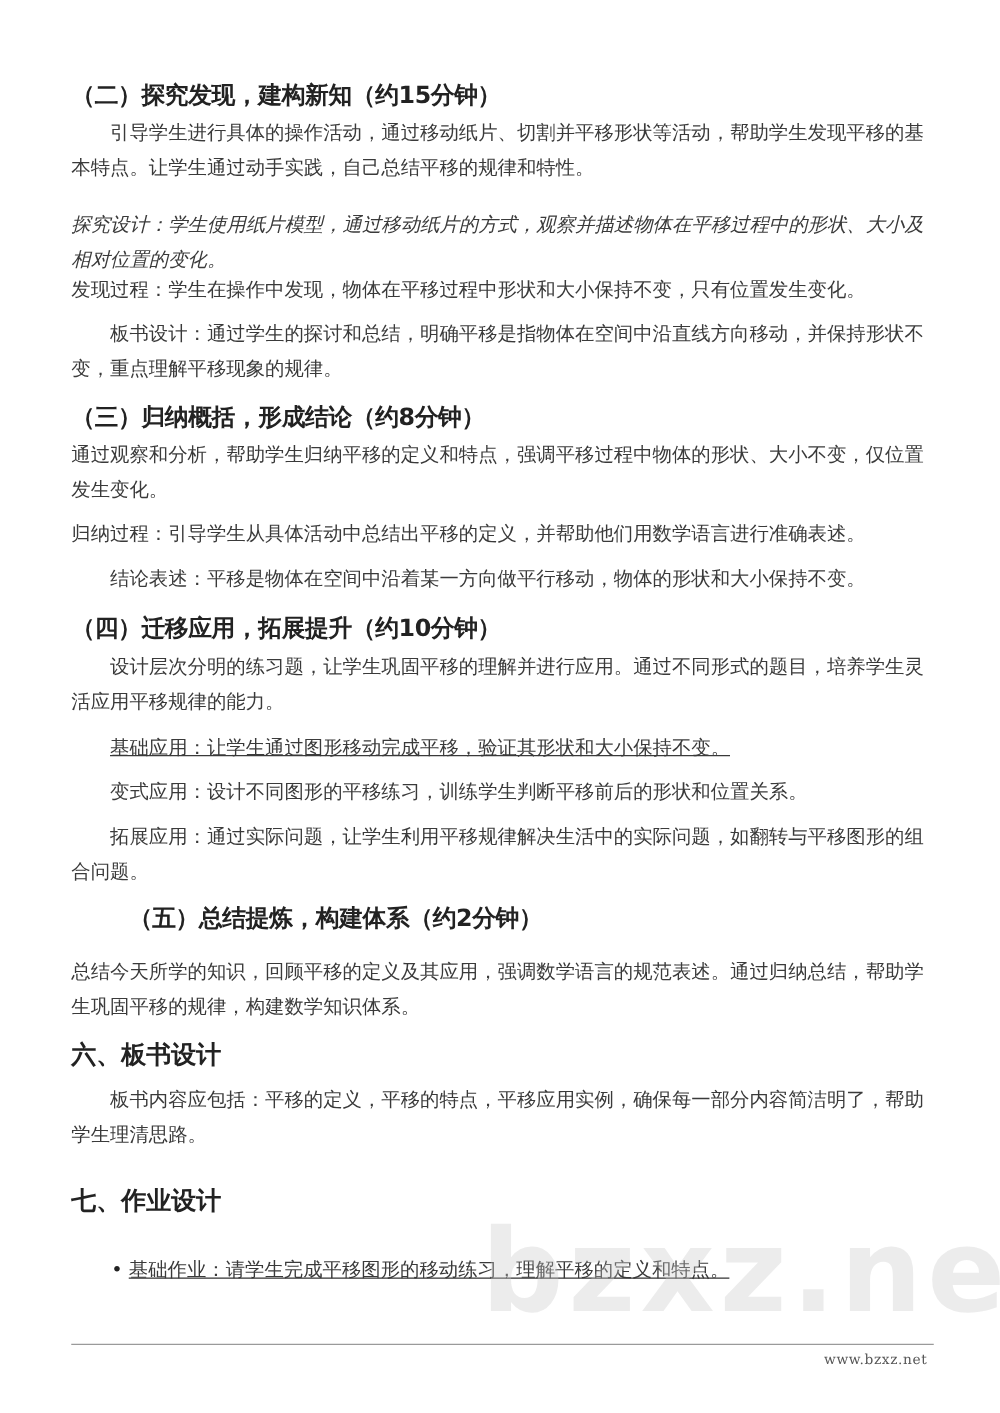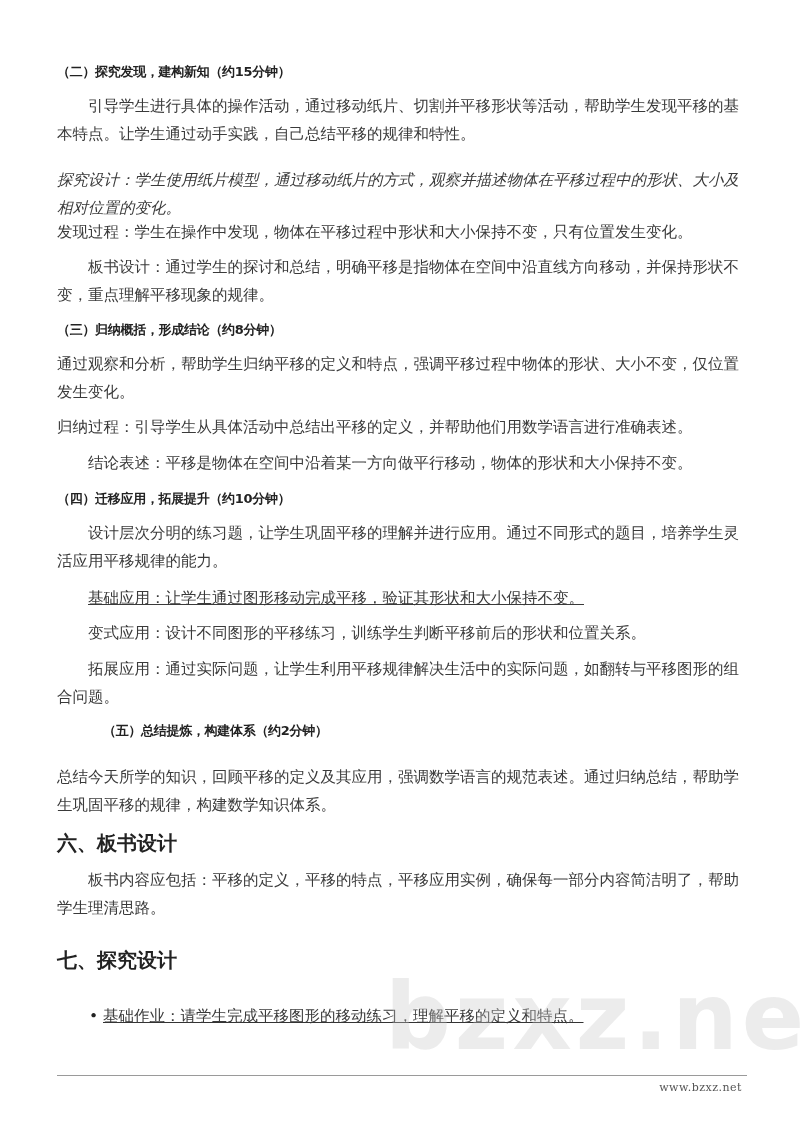--- a/index.html
+++ b/index.html
@@ -4,21 +4,21 @@
   <style>
     html, body { margin: 0; padding: 0; background: #ffffff; }
     body {
       width: 800px; height: 1130px; position: relative; overflow: hidden;
       font-family: "DejaVu Serif", "Liberation Serif", serif;
       color: #333333;
     }
     .page { position: absolute; left: 57px; top: 0; width: 690px; }
     .block { position: absolute; left: 0; width: 690px; font-size: 15.5px; line-height: 28px; color: #3a3a3a; }
     .indent { text-indent: 31px; }
-    .h3 { position: absolute; left: 0; font-size: 13px; font-weight: bold; color: #222; font-family: "DejaVu Sans", "Liberation Sans", sans-serif; letter-spacing: -0.3px; }
+    .h3 { position: absolute; left: 0; font-size: 19px; font-weight: bold; color: #222; font-family: "DejaVu Sans", "Liberation Sans", sans-serif; letter-spacing: -0.3px; }
     .h2 { position: absolute; left: 0; font-size: 20px; font-weight: bold; color: #222; font-family: "DejaVu Sans", "Liberation Sans", sans-serif; }
     .bullets { position: absolute; left: 20px; width: 670px; margin: 16px; padding: 0; list-style: none; text-decoration: underline; }
     .bullets li { position: relative; padding-left: 10px; font-size: 15.5px; line-height: 32px; color: #3a3a3a; }
     .bullets li::before { content: "•"; position: absolute; left: -4px; top: 0; color: #222; }
     .footer-rule { position: absolute; left: 57px; top: 1075px; width: 690px; border-top: 1.5px solid #9a9a9a; }
     .footer-url { position: absolute; right: 58px; top: 1081px; font-size: 11px; color: #555; font-family: "DejaVu Serif", serif; letter-spacing: 0.5px; }
     .watermark { position: absolute; left: 385px; top: 972px; font-size: 92px; font-weight: bold; color: rgba(200,200,200,0.35); font-family: "DejaVu Sans", sans-serif; letter-spacing: 4px; pointer-events: none; line-height: 1; }
   </style>
 </head>
 <body>
@@ -41,21 +41,21 @@
   <div class="block indent" style="top:584px;text-decoration:underline;">基础应用：让学生通过图形移动完成平移，验证其形状和大小保持不变。</div>
   <div class="block indent" style="top:619px;">变式应用：设计不同图形的平移练习，训练学生判断平移前后的形状和位置关系。</div>
   <div class="block indent" style="top:655px;">拓展应用：通过实际问题，让学生利用平移规律解决生活中的实际问题，如翻转与平移图形的组合问题。</div>
 
   <div class="h3" style="top:722px;margin-left:46px;">（五）总结提炼，构建体系（约2分钟）</div>
   <div class="block" style="top:751px;margin-top:12px;">总结今天所学的知识，回顾平移的定义及其应用，强调数学语言的规范表述。通过归纳总结，帮助学生巩固平移的规律，构建数学知识体系。</div>
 
   <div class="h2" style="top:830px;">六、板书设计</div>
   <div class="block indent" style="top:866px;">板书内容应包括：平移的定义，平移的特点，平移应用实例，确保每一部分内容简洁明了，帮助学生理清思路。</div>
 
-  <div class="h2" style="top:947px;">七、探究设计</div>
+  <div class="h2" style="top:947px;">七、作业设计</div>
   <ul class="bullets" style="top:984px;">
     <li>基础作业：请学生完成平移图形的移动练习，理解平移的定义和特点。</li>
   </ul>
 </div>
 
 <div class="watermark">bzxz.net</div>
 <div class="footer-rule"></div>
 <div class="footer-url">www.bzxz.net</div>
 
 </body></html>

